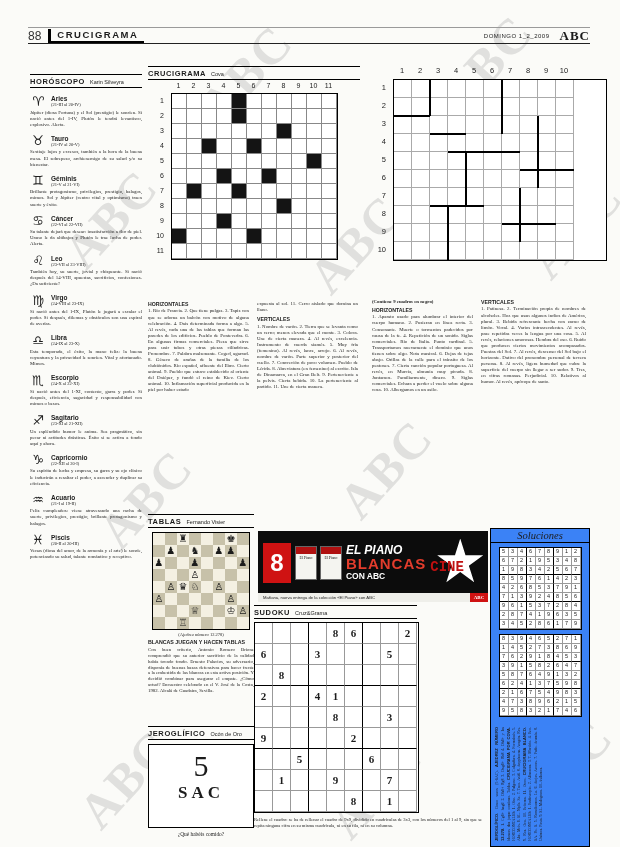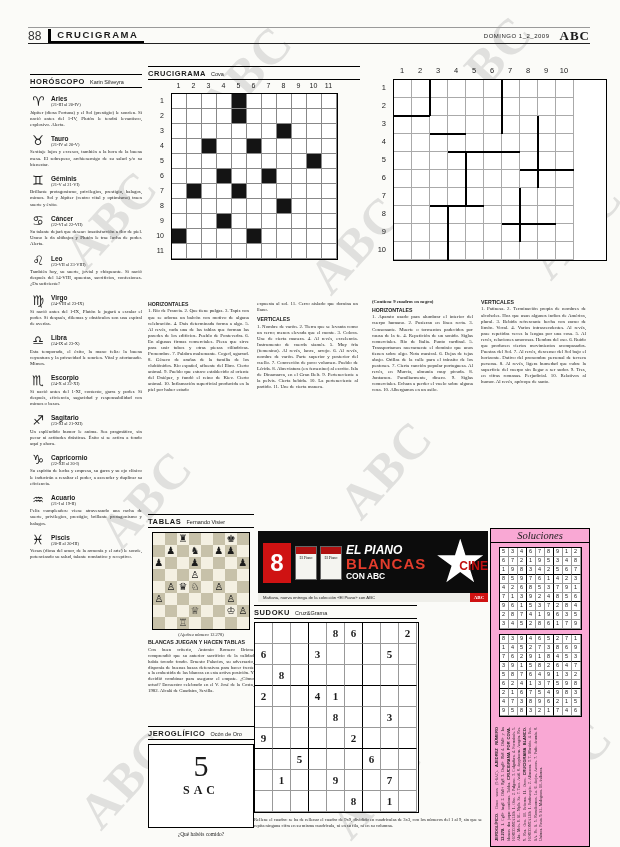--- a/index.html
+++ b/index.html
@@ -76,45 +76,45 @@
   .cover{width:20px;height:32px;background:#f4f4f0;border:0.5px solid #666;position:relative;}
   .cover .cband{height:7px;background:#b01010;}
   .cover .clab{font-size:3.8px;text-align:center;font-family:"Liberation Serif",serif;color:#111;display:block;margin-top:2px;}
   .ad-text{color:#fff;font-family:"Liberation Sans",sans-serif;font-weight:bold;line-height:1.05;margin:0 4px 8px 0;}
   .ad-l1{font-size:12px;font-style:italic;}
   .ad-l2{font-size:15px;color:#e23c2c;letter-spacing:1px;}
   .ad-l3{font-size:8.5px;}
   .ad-star-wrap{position:relative;width:58px;height:56px;margin-bottom:8px;}
   .ad-star{position:absolute;left:6px;top:4px;width:48px;height:48px;background:#fff;
            clip-path:polygon(50% 0%,61% 35%,98% 35%,68% 57%,79% 91%,50% 70%,21% 91%,32% 57%,2% 35%,39% 35%);}
-  .ad-star-label{position:absolute;left:0;right:0;top:24px;text-align:right;color:#c01010;font-family:Liberation Sans, sans-serif;font-weight:bold;font-size:12px;}
+  .ad-star-label{position:absolute;left:0;right:0;top:24px;text-align:left;color:#c01010;font-family:Liberation Mono, monospace;font-weight:bold;font-size:14px;}
   .ad-footer{position:absolute;left:0;right:0;bottom:0;height:9px;background:#efefea;color:#222;
              font:4.2px "Liberation Sans",sans-serif;line-height:9px;padding-left:5px;}
   .ad-footer-brand{position:absolute;right:0;bottom:0;height:9px;width:18px;background:#cf1212;color:#fff;
              font:5px "Liberation Serif",serif;font-weight:bold;text-align:center;line-height:9px;}
 
   
   .sud{position:absolute;left:254px;top:605px;width:230px;}
   .sud .sh{width:163px;}
   #sud-grid{display:grid;grid-template-columns:repeat(9,18px);grid-auto-rows:21px;border:1.6px solid #000;width:163px;margin-top:3px;background:#fff;}
   .sdc{border-right:0.5px solid #999;border-bottom:0.5px solid #999;text-align:center;line-height:21px;
        font-family:"Liberation Serif",serif;font-weight:bold;font-size:11px;}
   .sdc.vr{border-right:1.4px solid #000;}
   .sdc.hb{border-bottom:1.4px solid #000;}
   .sud-foot{font-size:4.6px;line-height:1.3;text-align:justify;margin-top:4px;width:228px;}
 
   
   .jero{position:absolute;left:148px;top:726px;width:106px;}
   .jero-box{border:1px solid #000;height:82px;margin-top:4px;text-align:center;background:#fff;}
   .jero-top{font-size:30px;font-family:"Liberation Serif",serif;margin-top:4px;}
-  .jero-bottom{font-size:12px;font-weight:bold;letter-spacing:4px;font-family:"Liberation Serif",serif;}
+  .jero-bottom{font-size:17px;font-weight:bold;letter-spacing:4px;font-family:"Liberation Serif",serif;}
   .jero-cap{font-size:5.4px;text-align:center;margin-top:3px;}
 
   
-  .sol{position:absolute;left:490px;top:528px;width:98px;height:317px;border:1px solid #000;background:#f9a8d4;}
+  .sol{position:absolute;left:490px;top:528px;width:98px;height:317px;border:1px solid #000;background:#3b82f6;}
   .sol-title{font-style:italic;font-size:10.5px;text-align:center;border-bottom:0.75px solid #000;padding:1px 0;}
   .sol-grid{display:grid;grid-template-columns:repeat(9,9px);grid-auto-rows:9px;border:1px solid #000;width:81px;margin:4px auto 0;background:#fff;}
   .slc{border-right:0.4px solid #999;border-bottom:0.4px solid #999;text-align:center;line-height:9px;
        font:5.5px "Liberation Sans",sans-serif;}
   .slc.vr{border-right:0.9px solid #000;}
   .slc.hb{border-bottom:0.9px solid #000;}
   .sol-rot{position:absolute;left:3px;top:198px;width:90px;height:114px;overflow:hidden;}
   .sol-rot-inner{position:absolute;left:0;top:0;width:114px;height:90px;transform:rotate(-90deg) translateX(-114px);
                  transform-origin:0 0;font-size:3.9px;line-height:1.3;text-align:justify;}
   .sol-rot-inner b{font-family:"Liberation Sans",sans-serif;font-size:4px;}

